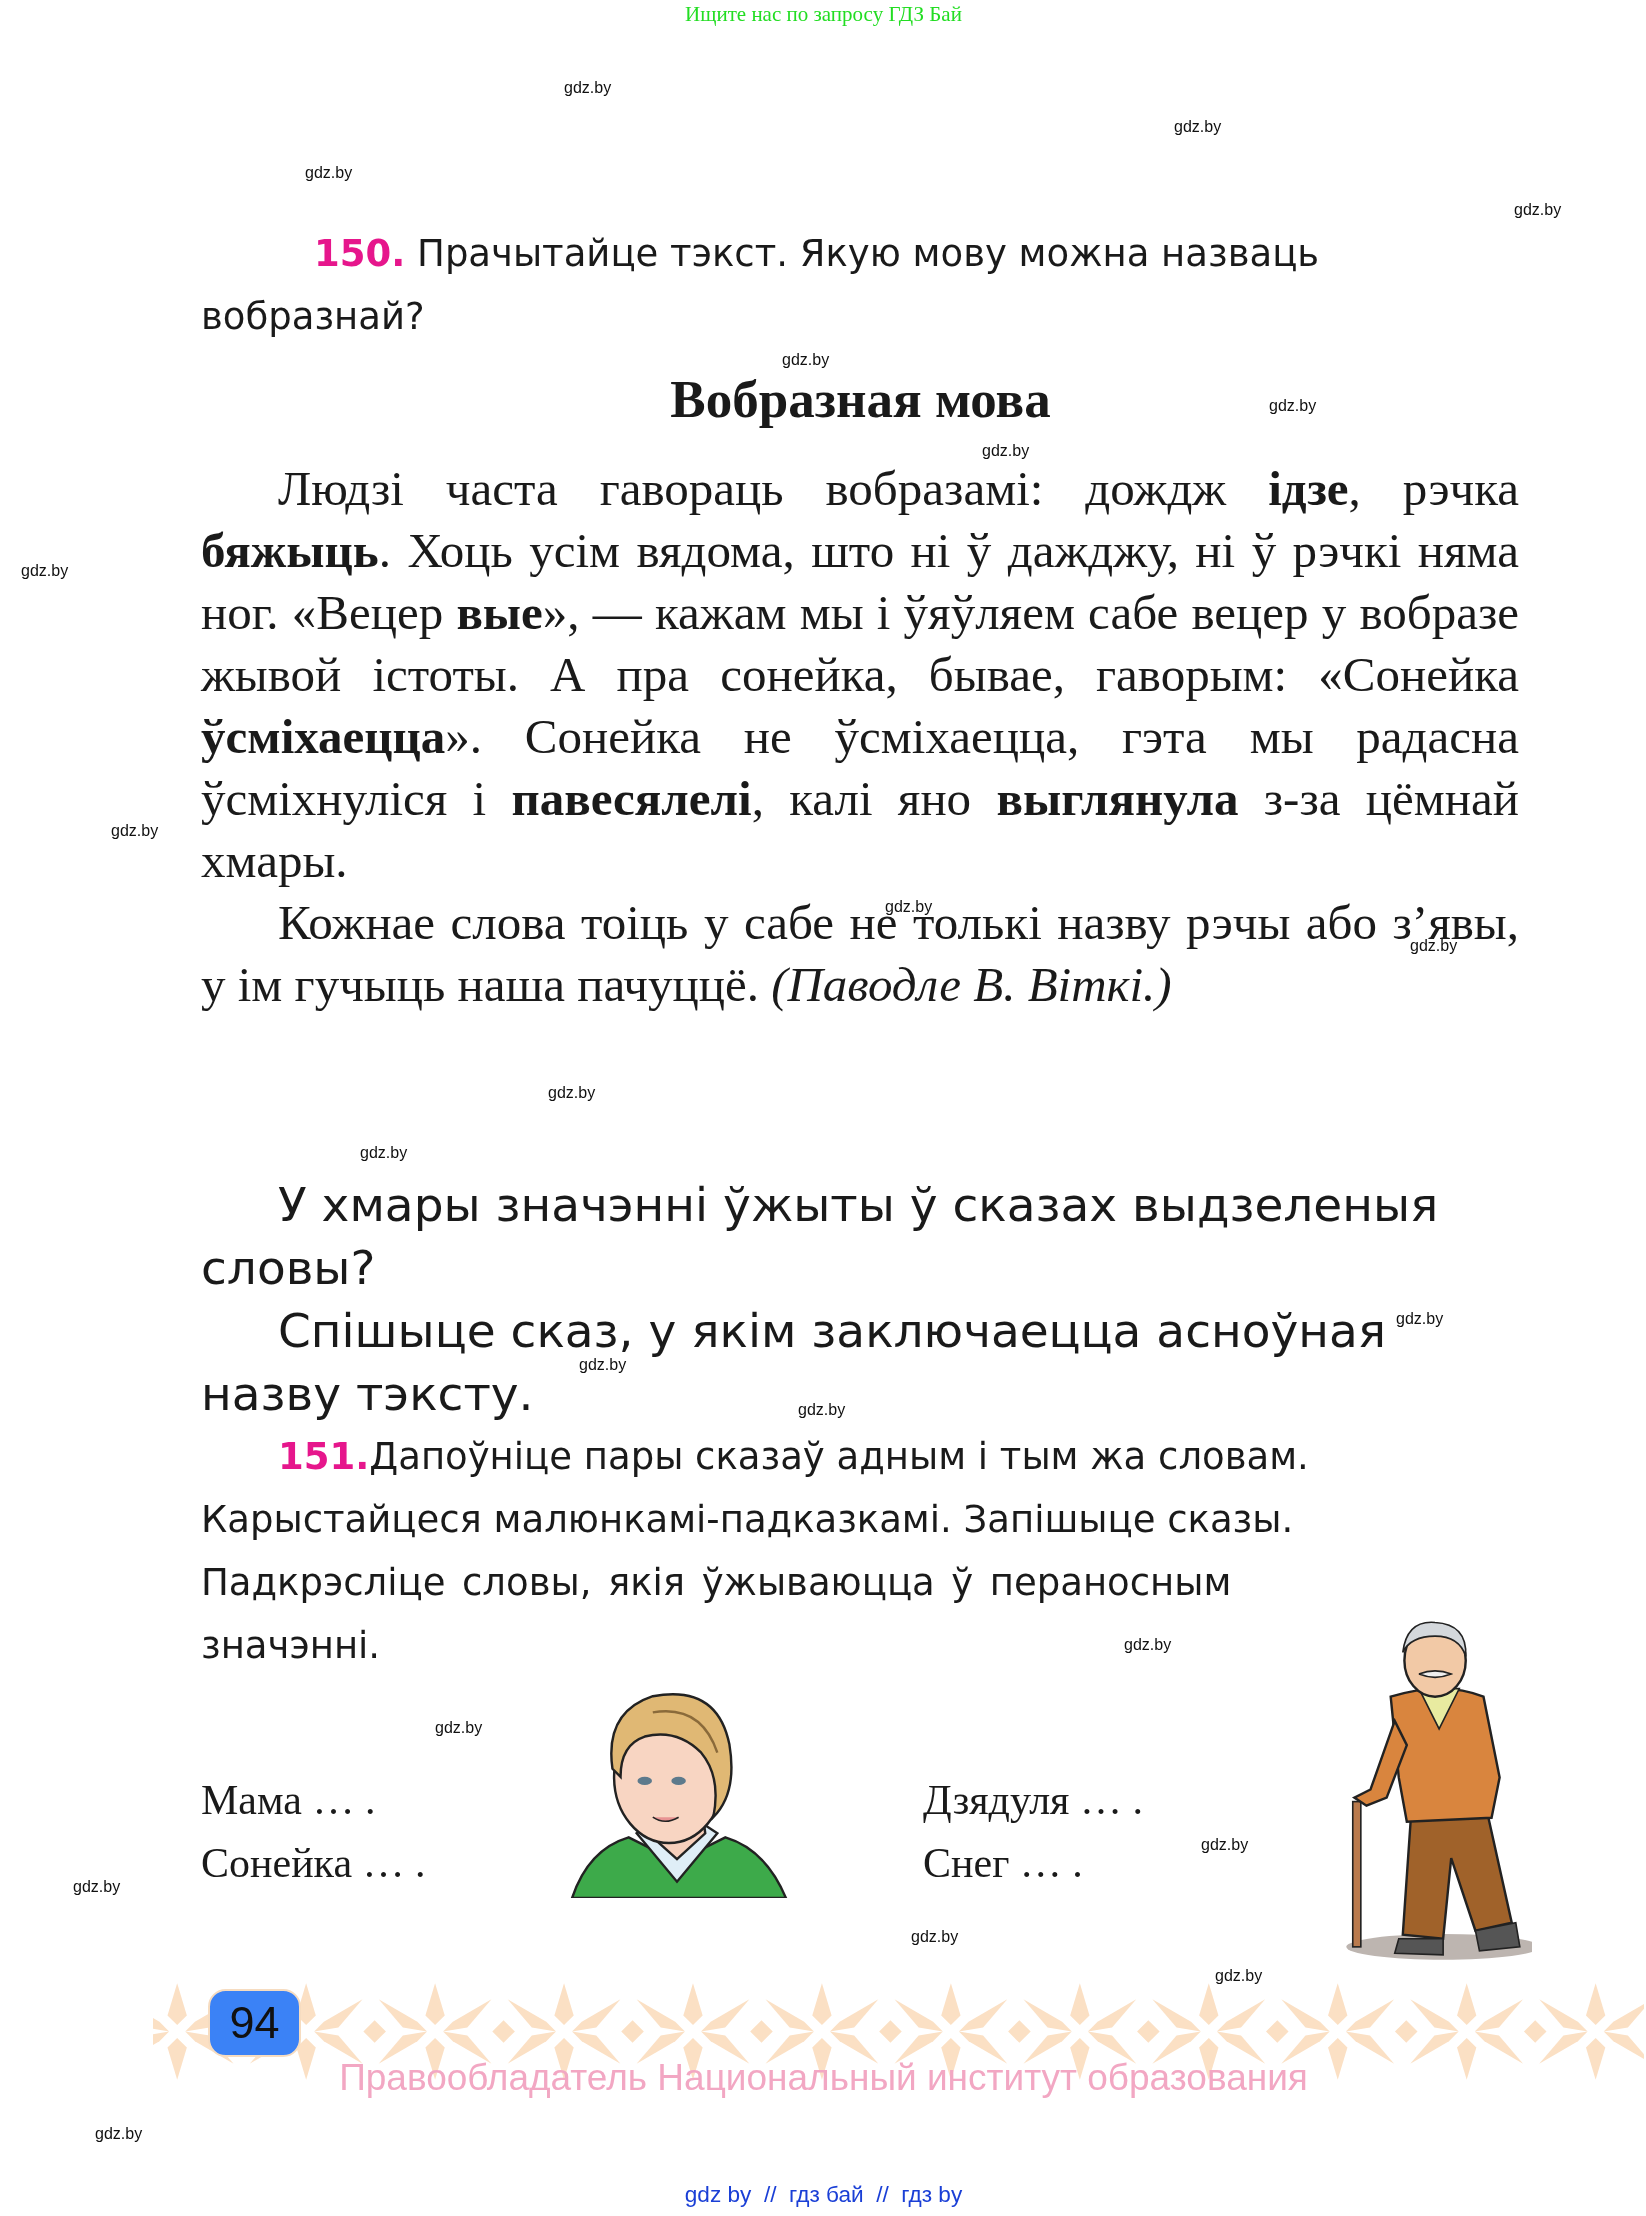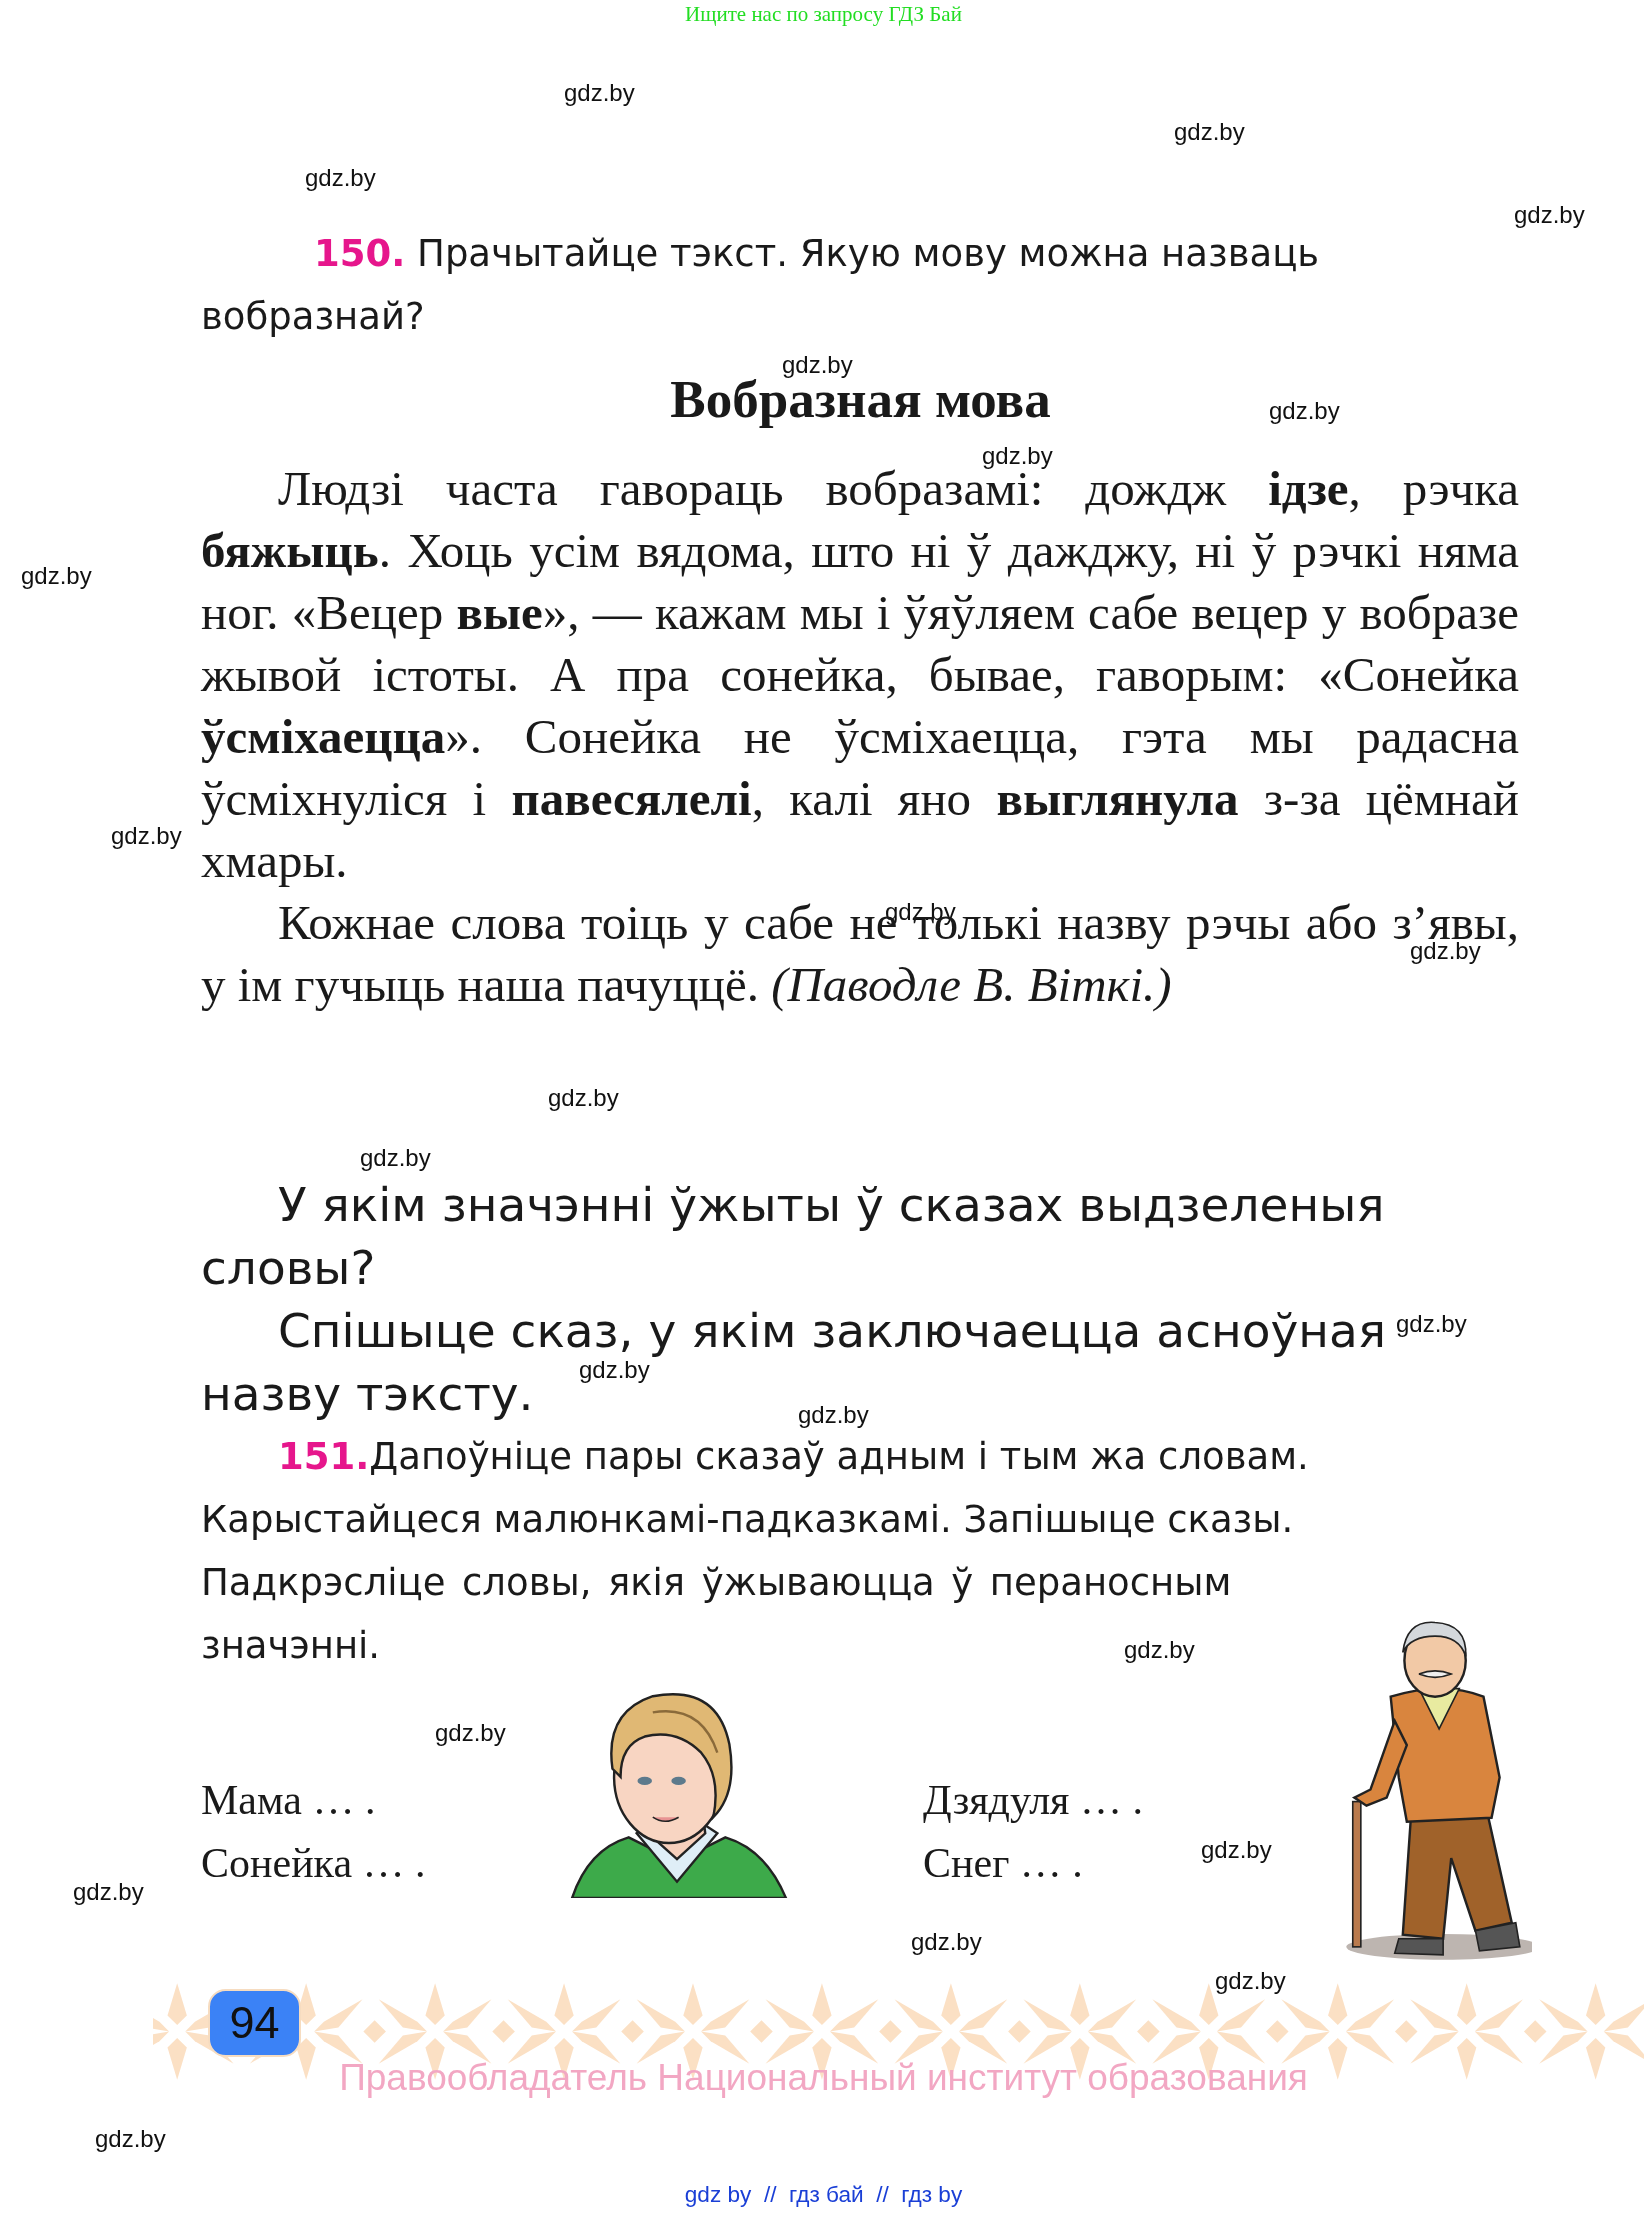--- a/index.html
+++ b/index.html
@@ -1,20 +1,20 @@
 <!DOCTYPE html>
 <html style="font-size:13px"><head>
 <meta charset="utf-8">
 <style>
   html, body { margin:0; padding:0; background:#ffffff; }
   body { width:1647px; height:2216px; position:relative; overflow:hidden; }
   .abs { position:absolute; }
   .top-banner { left:0; width:1647px; top:1.6px; text-align:center; color:#22dd22;
     font-family:Liberation Serif, serif; font-size:21px; }
-  .wm { font-family:"Liberation Sans", sans-serif; font-size:24px; color:#111; white-space:nowrap; }
+  .wm { font-family:"Liberation Sans", sans-serif; font-size:16px; color:#111; white-space:nowrap; }
   .sans { font-family:"DejaVu Sans", sans-serif; }
   .serif { font-family:"Liberation Serif", "DejaVu Serif", serif; }
   .task { left:201px; width:1318px; font-size:37px; line-height:63px; color:#1a1a1a; }
   .task .num { color:#e6168c; font-weight:bold; }
   .task .first { padding-left:113px; }
   .title { left:0; width:1721px; text-align:center; top:369px; font-size:53px; font-weight:bold; color:#1a1a1a; }
   .body-text { left:201px; width:1318px; font-size:49px; line-height:62px; color:#1a1a1a; text-align:justify; }
   .body-text p { margin:0; text-indent:77px; }
   .body-text b { font-weight:bold; }
   .body-text i { font-style:italic; }
@@ -64,21 +64,21 @@
 </div>
 
 <div class="abs title serif">Вобразная мова</div>
 
 <div class="abs body-text serif" style="top:458px">
   <p id="p1"><span>Людзі часта гавораць вобразамі: дождж </span><b>ідзе</b><span>, рэчка </span><b>бяжыць</b><span>. Хоць усім вядома, што ні ў дажджу, ні ў рэчкі няма ног. «Вецер </span><b>вые</b><span>», — кажам мы і ўяўляем сабе вецер у вобразе жывой істоты. А пра сонейка, бывае, гаворым: «Сонейка </span><b>ўсміхаецца</b><span>». Сонейка не ўсміхаецца, гэта мы радасна ўсміхнуліся і </span><b>павесялелі</b><span>, калі яно </span><b>выглянула</b><span> з-за цёмнай хмары.</span></p>
   <p><span>Кожнае слова тоіць у сабе не толькі назву рэчы або з’явы, у ім гучыць наша пачуццё. </span><i>(Паводле В. Віткі.)</i></p>
 </div>
 
 <div class="abs q sans" style="top:1173px">
-  <p>У якім значэнні ўжыты ў сказах выдзеленыя словы?</p>
+  <p>У хмары значэнні ўжыты ў сказах выдзеленыя словы?</p>
   <p>Спішыце сказ, у якім заключаецца асноўная назву тэксту.</p>
 </div>
 
 <div class="abs task sans" style="top:1425px">
   <div class="first" style="padding-left:77px"><span class="num">151.</span><span>Дапоўніце пары сказаў адным і тым жа словам.</span></div>
   <div>Карыстайцеся малюнкамі-падказкамі. Запішыце сказы.</div>
   <div style="word-spacing:4.8px">Падкрэсліце словы, якія ўжываюцца ў пераносным</div>
   <div>значэнні.</div>
 </div>
 

